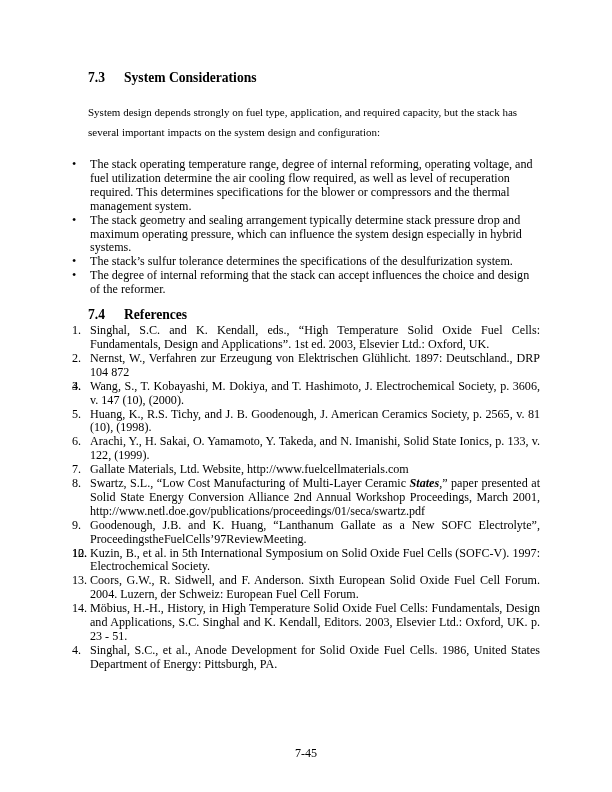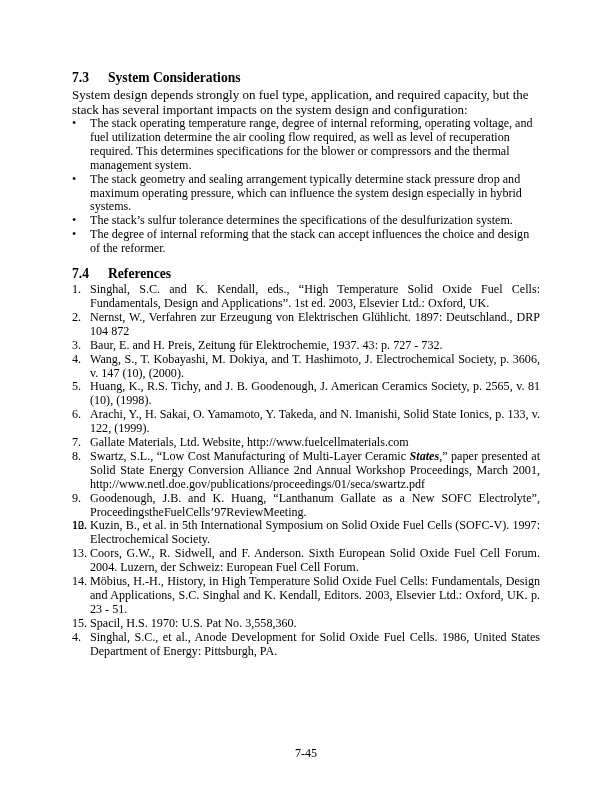--- a/index.html
+++ b/index.html
@@ -1,21 +1,21 @@
 <!DOCTYPE html>
 <html><head>
 <meta charset="utf-8">
 <style>
   html, body { margin: 0; padding: 0; background: #ffffff; }
   body { width: 612px; height: 792px; position: relative; overflow: hidden;
          font-family: "Liberation Serif", "DejaVu Serif", serif; color: #000; }
   .page { position: absolute; left: 72px; top: 70px; width: 468px; }
-  .heading { font-weight: bold; font-size: 13.6px; line-height: 16px; margin: 0 0 1px 0; display: flex; }
+  .heading { font-weight: bold; font-size: 13.6px; line-height: 16px; margin: 0 0 1px 16px; display: flex; }
   .heading .num { width: 36px; }
-  .para { font-size: 13px; line-height: 15px; margin: 0; }
+  .para { font-size: 11px; line-height: 20px; margin: 16px; }
   ul.bullets { list-style: none; margin: 0; padding: 0; }
   ul.bullets li { position: relative; padding-left: 18px; font-size: 12.1px; line-height: 13.9px; }
   ul.bullets li .dot { position: absolute; left: 0; top: 0; }
   .sec2 { margin-top: 10px; }
   ol.refs { list-style: none; margin: 0; padding: 0; }
   ol.refs li { position: relative; padding-left: 18px; font-size: 12.1px; line-height: 13.9px; }
   ol.refs li .n { position: absolute; left: 0; top: 0; }
   ol.refs li.just { text-align: justify; }
   .footer { position: absolute; top: 746px; left: 0; width: 612px; text-align: center; font-size: 12.1px; }
 </style>
@@ -39,30 +39,29 @@
   </section>
 
   <section class="sec2">
     <h2 class="heading">
       <span class="num">7.4</span>
       <span>References</span>
     </h2>
     <ol class="refs">
       <li class="just"><span class="n">1.</span><span>Singhal, S.C. and K. Kendall, eds., “High Temperature Solid Oxide Fuel Cells: Fundamentals, Design and Applications”. 1st ed. 2003, Elsevier Ltd.: Oxford, UK.</span></li>
       <li class="just"><span class="n">2.</span><span>Nernst, W., Verfahren zur Erzeugung von Elektrischen Glühlicht. 1897: Deutschland., DRP 104 872</span></li>
-      <li><span class="n">3.</span><span>Baur, E. and H. Preis, Zeitung für Elektrochemie, 1937. 43: p. 727 - 732.</span></li>
+      <li><span class="n">3.</span></li>
       <li class="just"><span class="n">4.</span><span>Wang, S., T. Kobayashi, M. Dokiya, and T. Hashimoto, J. Electrochemical Society, p. 3606, v. 147 (10), (2000).</span></li>
       <li class="just"><span class="n">5.</span><span>Huang, K., R.S. Tichy, and J. B. Goodenough, J. American Ceramics Society, p. 2565, v. 81 (10), (1998).</span></li>
       <li class="just"><span class="n">6.</span><span>Arachi, Y., H. Sakai, O. Yamamoto, Y. Takeda, and N. Imanishi, Solid State Ionics, p. 133, v. 122, (1999).</span></li>
       <li><span class="n">7.</span><span>Gallate Materials, Ltd. Website, http://www.fuelcellmaterials.com</span></li>
       <li class="just"><span class="n">8.</span><span>Swartz, S.L., “Low Cost Manufacturing of Multi-Layer Ceramic </span><b><i>States</i></b><span>,” paper presented at Solid State Energy Conversion Alliance 2nd Annual Workshop Proceedings, March 2001, http://www.netl.doe.gov/publications/proceedings/01/seca/swartz.pdf</span></li>
       <li class="just"><span class="n">9.</span><span>Goodenough, J.B. and K. Huang, “Lanthanum Gallate as a New SOFC Electrolyte”, ProceedingstheFuelCells’97ReviewMeeting.</span><br></li>
       <li><span class="n">10.</span></li>
       <li class="just"><span class="n">12.</span><span>Kuzin, B., et al. in 5th International Symposium on Solid Oxide Fuel Cells (SOFC-V). 1997: Electrochemical Society.</span></li>
       <li class="just"><span class="n">13.</span><span>Coors, G.W., R. Sidwell, and F. Anderson. Sixth European Solid Oxide Fuel Cell Forum. 2004. Luzern, der Schweiz: European Fuel Cell Forum.</span></li>
       <li class="just"><span class="n">14.</span><span>Möbius, H.-H., History, in High Temperature Solid Oxide Fuel Cells: Fundamentals, Design and Applications, S.C. Singhal and K. Kendall, Editors. 2003, Elsevier Ltd.: Oxford, UK. p. 23 - 51.</span></li>
-      <li><span class="n">15.</span><span>Spacil, H.S. 1970: U.S. Pat No. 3,558,360.</span></li>
       <li class="just"><span class="n">4.</span><span>Singhal, S.C., et al., Anode Development for Solid Oxide Fuel Cells. 1986, United States Department of Energy: Pittsburgh, PA.</span></li>
     </ol>
   </section>
 </div>
 
 <div class="footer">7-45</div>
 
 </body></html>

